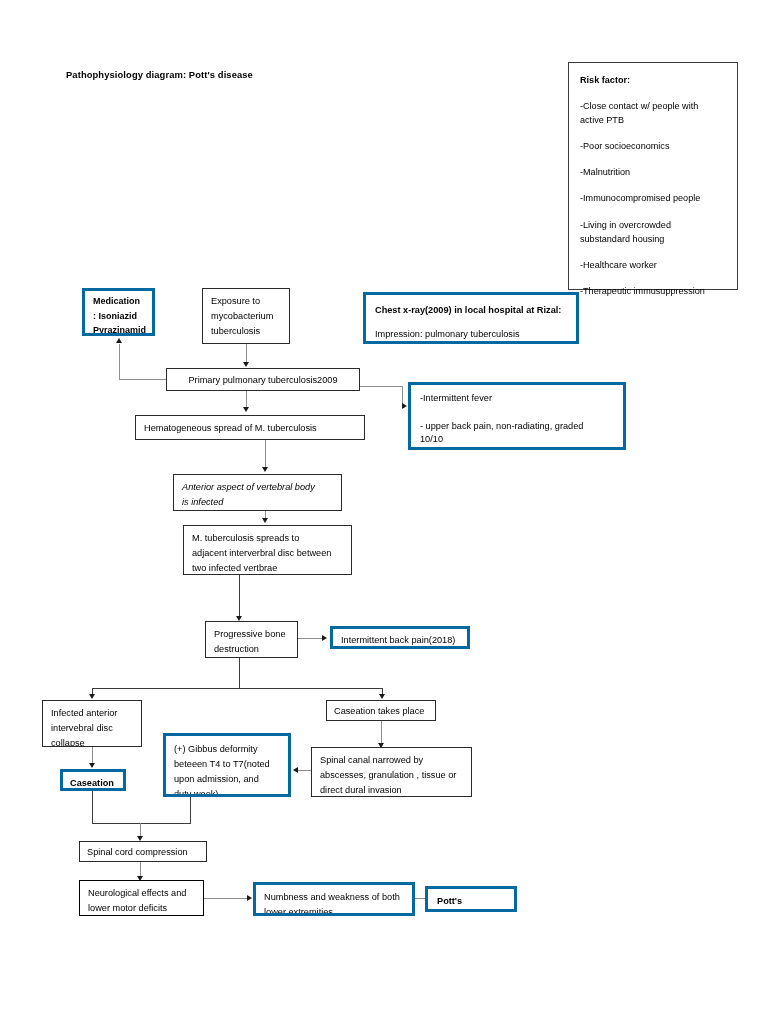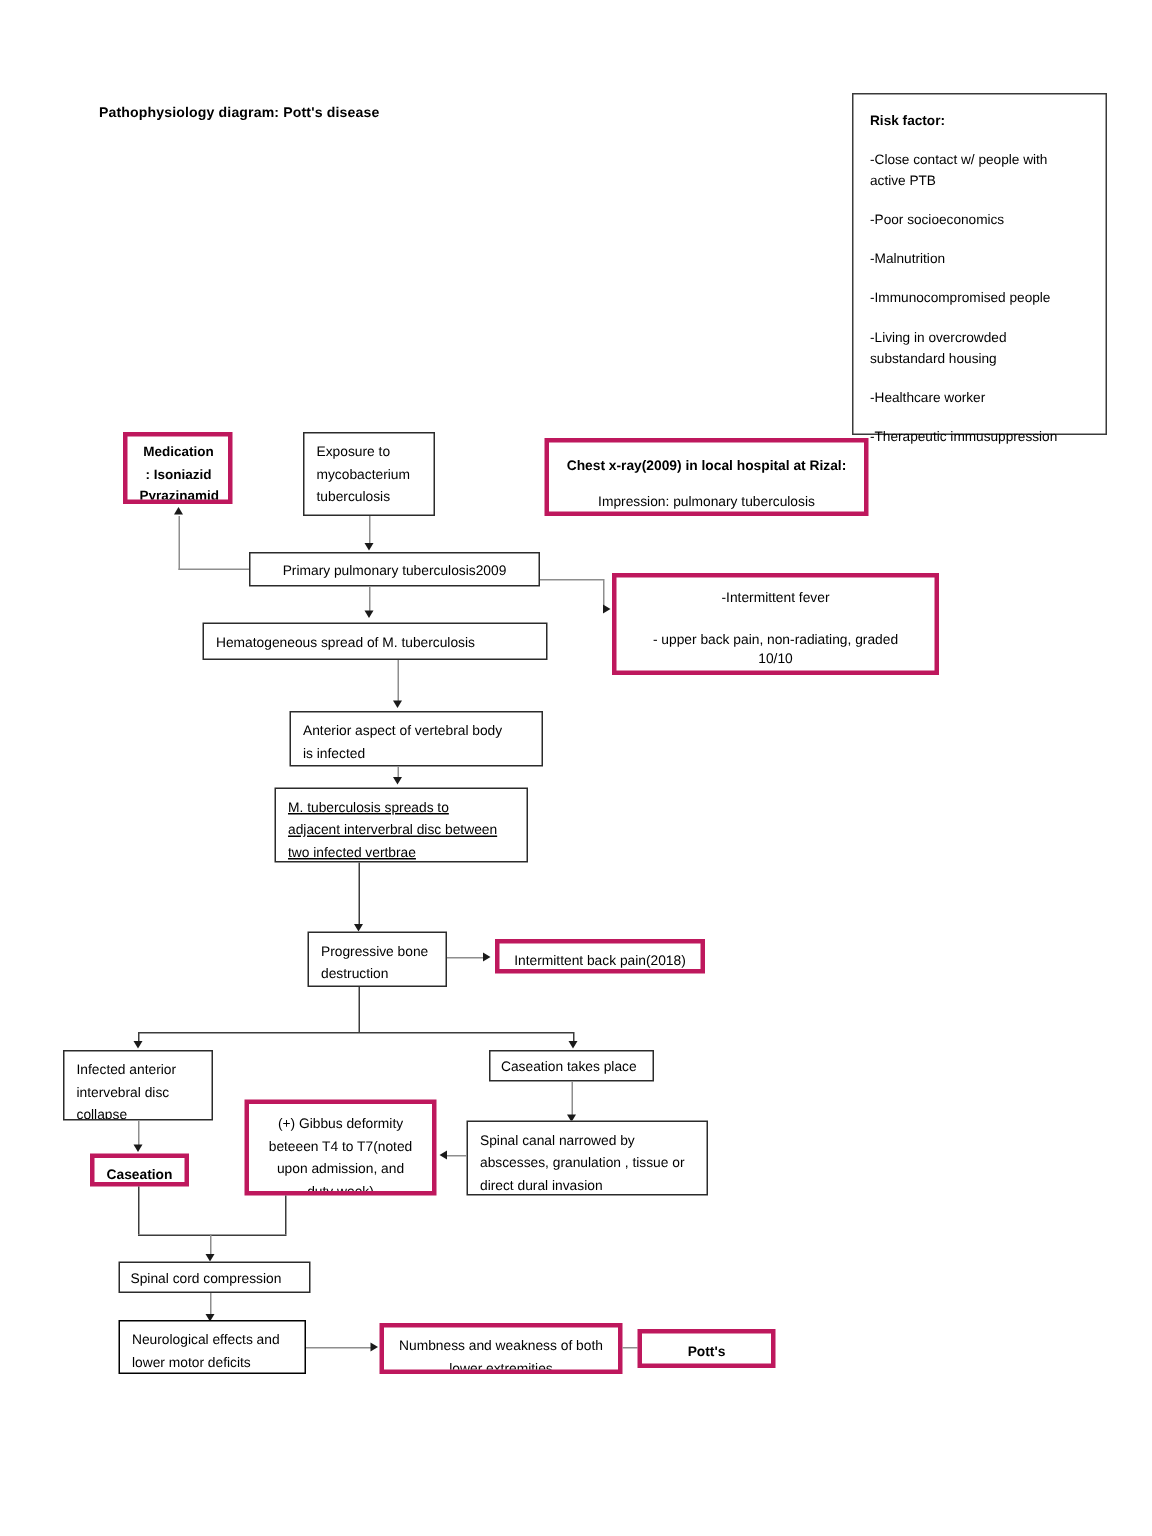--- a/index.html
+++ b/index.html
@@ -28,21 +28,21 @@
     font-size: 9.2px;
     line-height: 1.62;
     overflow: hidden;
   }
   .node .txt {
     display: block;
     white-space: pre-line;
   }
   .border-thin   { border: 1px solid #2b2b2b; }
   .border-medium { border: 1.6px solid #000000; }
-  .border-thick  { border: 3px solid #be185d; text-align: center; }
+  .border-thick  { border: 3px solid #0369a1; }
   .pad           { padding: 5px 7px 5px 8px; }
   .pad-tight     { padding: 3px 7px 3px 8px; }
 
   .title {
     position: absolute;
     font-size: 9.4px;
     font-weight: 600;
     letter-spacing: .1px;
     white-space: nowrap;
   }
@@ -158,29 +158,29 @@
   <div class="ln vl" style="left:246px; top:391px; height:17px;"></div>
   <div class="arrow arr-down" style="left:242.5px; top:407px;"></div>
 
   <div class="node border-thin" style="left:135px; top:415px; width:230px; height:25px; padding:5px 8px;">
     <span class="txt">Hematogeneous spread of M. tuberculosis</span>
   </div>
 
   <div class="ln vl" style="left:265px; top:440px; height:28px;"></div>
   <div class="arrow arr-down" style="left:261.5px; top:467px;"></div>
 
-  <div class="node border-thin pad" style="left:193px; top:474px; width:169px; height:37px;">
+  <div class="node border-thin pad" style="left:173px; top:474px; width:169px; height:37px;font-style:italic;">
     <span class="txt">Anterior aspect of vertebral body
 is infected</span>
   </div>
 
   <div class="ln vl" style="left:265px; top:511px; height:9px;"></div>
   <div class="arrow arr-down" style="left:261.5px; top:518px;"></div>
 
-  <div class="node border-thin pad" style="left:183px; top:525px; width:169px; height:50px;text-decoration:underline;">
+  <div class="node border-thin pad" style="left:183px; top:525px; width:169px; height:50px;">
     <span class="txt">M. tuberculosis spreads to
 adjacent interverbral disc between
 two infected vertbrae</span>
   </div>
 
   <div class="ln vl ln-dark" style="left:239px; top:575px; height:44px;"></div>
   <div class="arrow arr-down" style="left:235.5px; top:616px;"></div>
 
   <div class="node border-thin pad" style="left:205px; top:621px; width:93px; height:37px;">
     <span class="txt">Progressive bone

